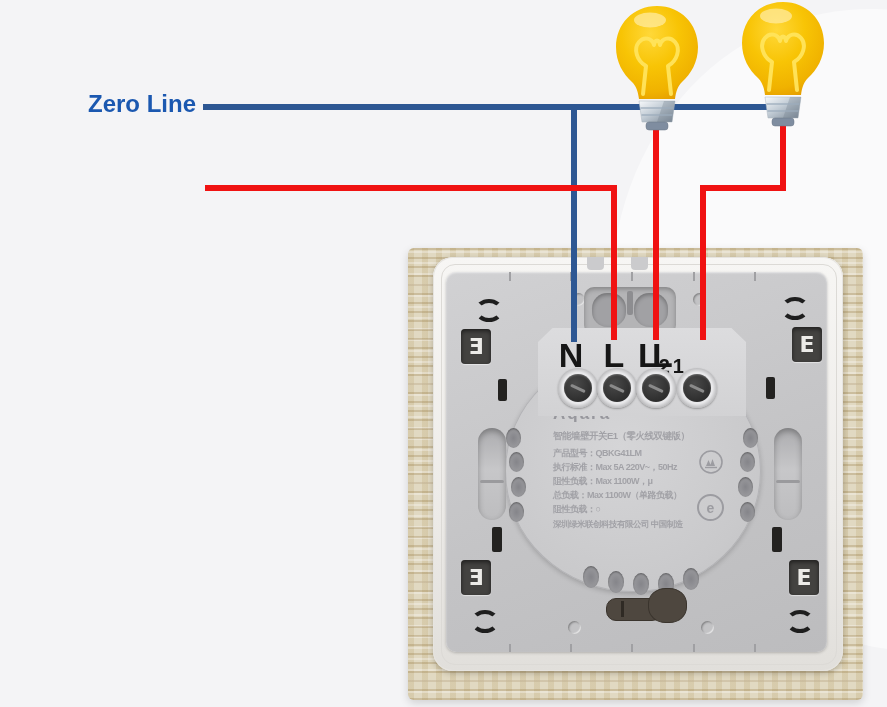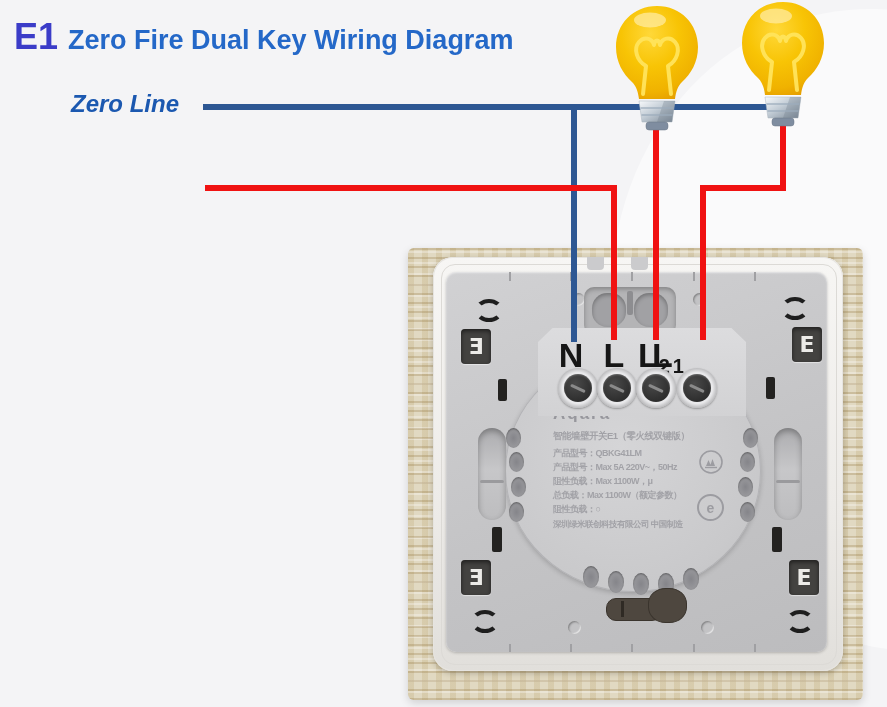--- a/index.html
+++ b/index.html
@@ -171,23 +171,23 @@
   <div class="capsule" style="left:774px;top:428px;"></div>
   <div class="capsule-div" style="left:776px;top:480px;"></div>
   <div class="slot" style="left:498px;top:379px;width:9px;height:22px;"></div>
   <div class="slot" style="left:766px;top:377px;width:9px;height:22px;"></div>
   <div class="slot" style="left:492px;top:527px;width:10px;height:25px;"></div>
   <div class="slot" style="left:772px;top:527px;width:10px;height:25px;"></div>
 
   <div class="brand">Aqara</div>
   <div class="mod-line cn" style="top:430px;font-size:9.5px;">智能墙壁开关E1（零火线双键版）</div>
   <div class="mod-line cn" style="top:447px;">产品型号：QBKG41LM</div>
-  <div class="mod-line cn" style="top:461px;">产品型号：Max 5A 220V~，50Hz</div>
+  <div class="mod-line cn" style="top:461px;">执行标准：Max 5A 220V~，50Hz</div>
   <div class="mod-line cn" style="top:475px;">阻性负载：Max 1100W，μ</div>
-  <div class="mod-line cn" style="top:489px;">总负载：Max 1100W（额定参数）</div>
+  <div class="mod-line cn" style="top:489px;">总负载：Max 1100W（单路负载）</div>
   <div class="mod-line cn" style="top:503px;">阻性负载：○</div>
   <div class="mod-line cn" style="top:519px;font-size:8.5px;">深圳绿米联创科技有限公司 中国制造</div>
 
   <svg class="abs" style="left:698px;top:449px;" width="26" height="26" viewBox="0 0 26 26">
     <circle cx="13" cy="13" r="11" fill="none" stroke="#9c9ca1" stroke-width="1.6"></circle>
     <path d="M8 17 L10.5 11 L13 17 Z M12 17 L14.5 10 L17 17 Z" fill="#9c9ca1"></path>
     <path d="M7 18.5 H19" stroke="#9c9ca1" stroke-width="1.4"></path>
   </svg>
   <div class="emark" style="left:697px;top:494px;">
     <span>e</span>
@@ -271,19 +271,15 @@
     </defs>
     <path d="M48 2 C24 2 7 20 7 43 C7 58 14 70 23 78 C27 82 29 87 30 95 L66 95 C67 87 69 82 73 78 C82 70 89 58 89 43 C89 20 72 2 48 2 Z" fill="url(#glassB)"></path>
     <ellipse cx="41" cy="16" rx="16" ry="7.5" fill="#ffeda6" opacity=".7"></ellipse>
     <path d="M34 90 L37 62 C28 57 24 45 30 38 C35 32 43 34 45 41 C46 35 50 35 51 41 C53 34 61 32 66 38 C72 45 68 57 59 62 L62 90" fill="none" stroke="#ffe45c" stroke-width="4" stroke-linecap="round" stroke-linejoin="round" opacity=".95"></path>
     <path d="M30 97 L66 97 L63 118 L33 118 Z" fill="url(#baseB)" stroke="#aab4bf" stroke-width=".5"></path>
     <path d="M55 97 L66 97 L63 118 L48 118 Z" fill="#6e7a88" opacity=".3"></path>
     <path d="M31.5 104 H64.5 M32.5 111 H63.5" stroke="#9dadbd" stroke-width="1.4" opacity=".85"></path>
     <rect x="37" y="118" width="22" height="8" rx="3" fill="#7f8da0" stroke="#6b7787" stroke-width=".5"></rect>
   </svg>
 
-  <div class="title">
-    <span class="title-model">E1</span>
-    <span class="title-text">Zero Fire Dual Key Wiring Diagram</span>
-  </div>
-  <div class="legend-label lbl-zero" style="left:71px;top:90px;font-style:italic;">Zero Line</div>
+  <div class="legend-label lbl-zero" style="left:88px;top:90px;">Zero Line</div>
 
 </div>
 
 </body></html>

